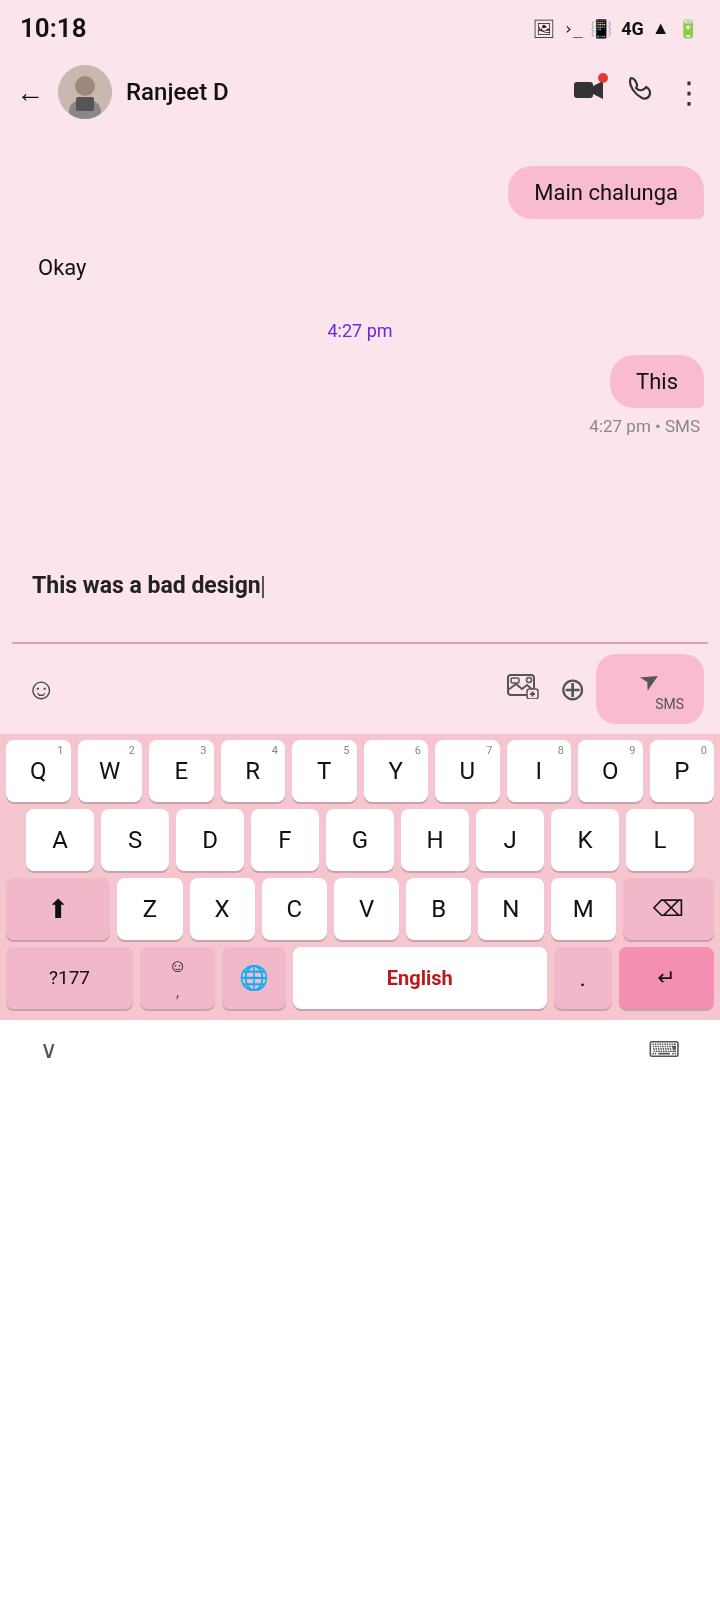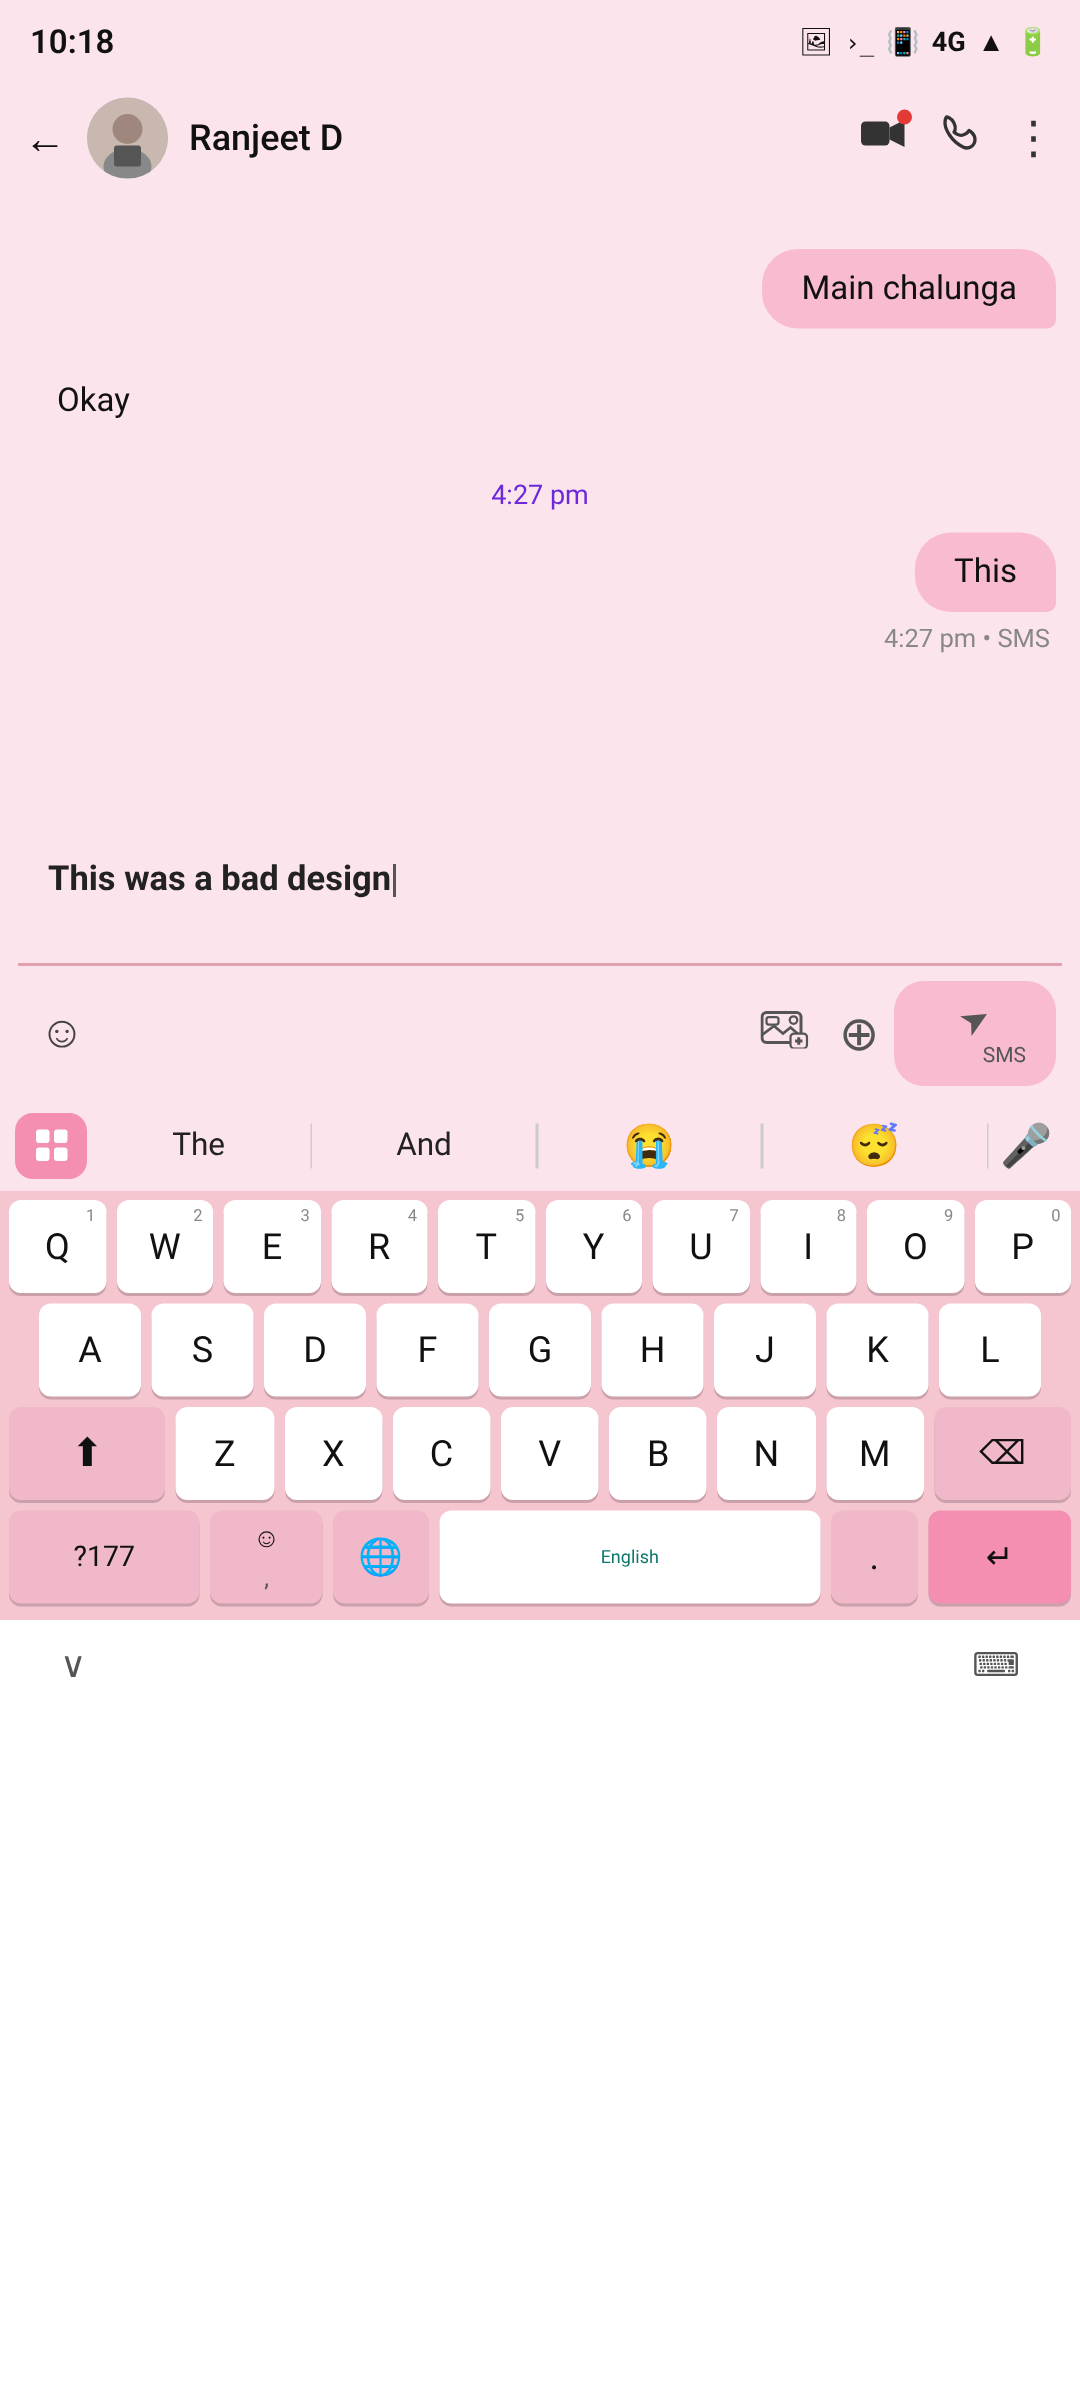--- a/index.html
+++ b/index.html
@@ -15,21 +15,21 @@
     
     .status-bar {
       background: #fce4ec;
       display: flex;
       justify-content: space-between;
       align-items: center;
       padding: 10px 20px 6px 20px;
       height: 52px;
     }
     .status-time {
-      font-size: 22px;
+      font-size: 26px;
       font-weight: 600;
       color: #111;
     }
     .status-icons {
       display: flex;
       align-items: center;
       gap: 8px;
     }
     .status-icons span {
       font-size: 18px;
@@ -320,22 +320,23 @@
       background: #f0b8c8;
       flex: 0.8;
       font-size: 22px;
     }
     .key-globe {
       background: #f0b8c8;
       flex: 0.8;
     }
     .key-space {
       flex: 3.2;
-      font-size: 12px;
-      color: #0f766e;
+      font-size: 20px;
+      color: #b91c1c;
+      font-weight: bold;
     }
     .key-period {
       background: #f0b8c8;
       flex: 0.7;
     }
     .key-enter {
       background: #f48fb1;
       flex: 1.2;
       font-size: 22px;
     }
@@ -448,39 +449,20 @@
     <span class="input-toolbar-icon" style="font-size:32px;color:#555">⊕</span>
     <div class="sms-send-btn">
       <span class="sms-send-icon">➤</span>
       <span class="sms-send-label">SMS</span>
     </div>
   </div>
 </div>
 
 <div class="keyboard">
 
-  <div class="keyboard-suggestions">
-    <div class="suggestion-apps-btn">
-      <div class="suggestion-apps-grid">
-        <div class="suggestion-apps-dot"></div>
-        <div class="suggestion-apps-dot"></div>
-        <div class="suggestion-apps-dot"></div>
-        <div class="suggestion-apps-dot"></div>
-      </div>
-    </div>
-    <div class="suggestion-item">The</div>
-    <div class="suggestion-divider"></div>
-    <div class="suggestion-item">And</div>
-    <div class="suggestion-divider"></div>
-    <div class="suggestion-item suggestion-emoji">😭</div>
-    <div class="suggestion-divider"></div>
-    <div class="suggestion-item suggestion-emoji">😴</div>
-    <div class="suggestion-divider"></div>
-    <div class="suggestion-mic">🎤</div>
-  </div>
 
   <div class="keyboard-keys">
 
     <div class="key-row">
       <div class="key"><span class="key-num">1</span>Q</div>
       <div class="key"><span class="key-num">2</span>W</div>
       <div class="key"><span class="key-num">3</span>E</div>
       <div class="key"><span class="key-num">4</span>R</div>
       <div class="key"><span class="key-num">5</span>T</div>
       <div class="key"><span class="key-num">6</span>Y</div>

